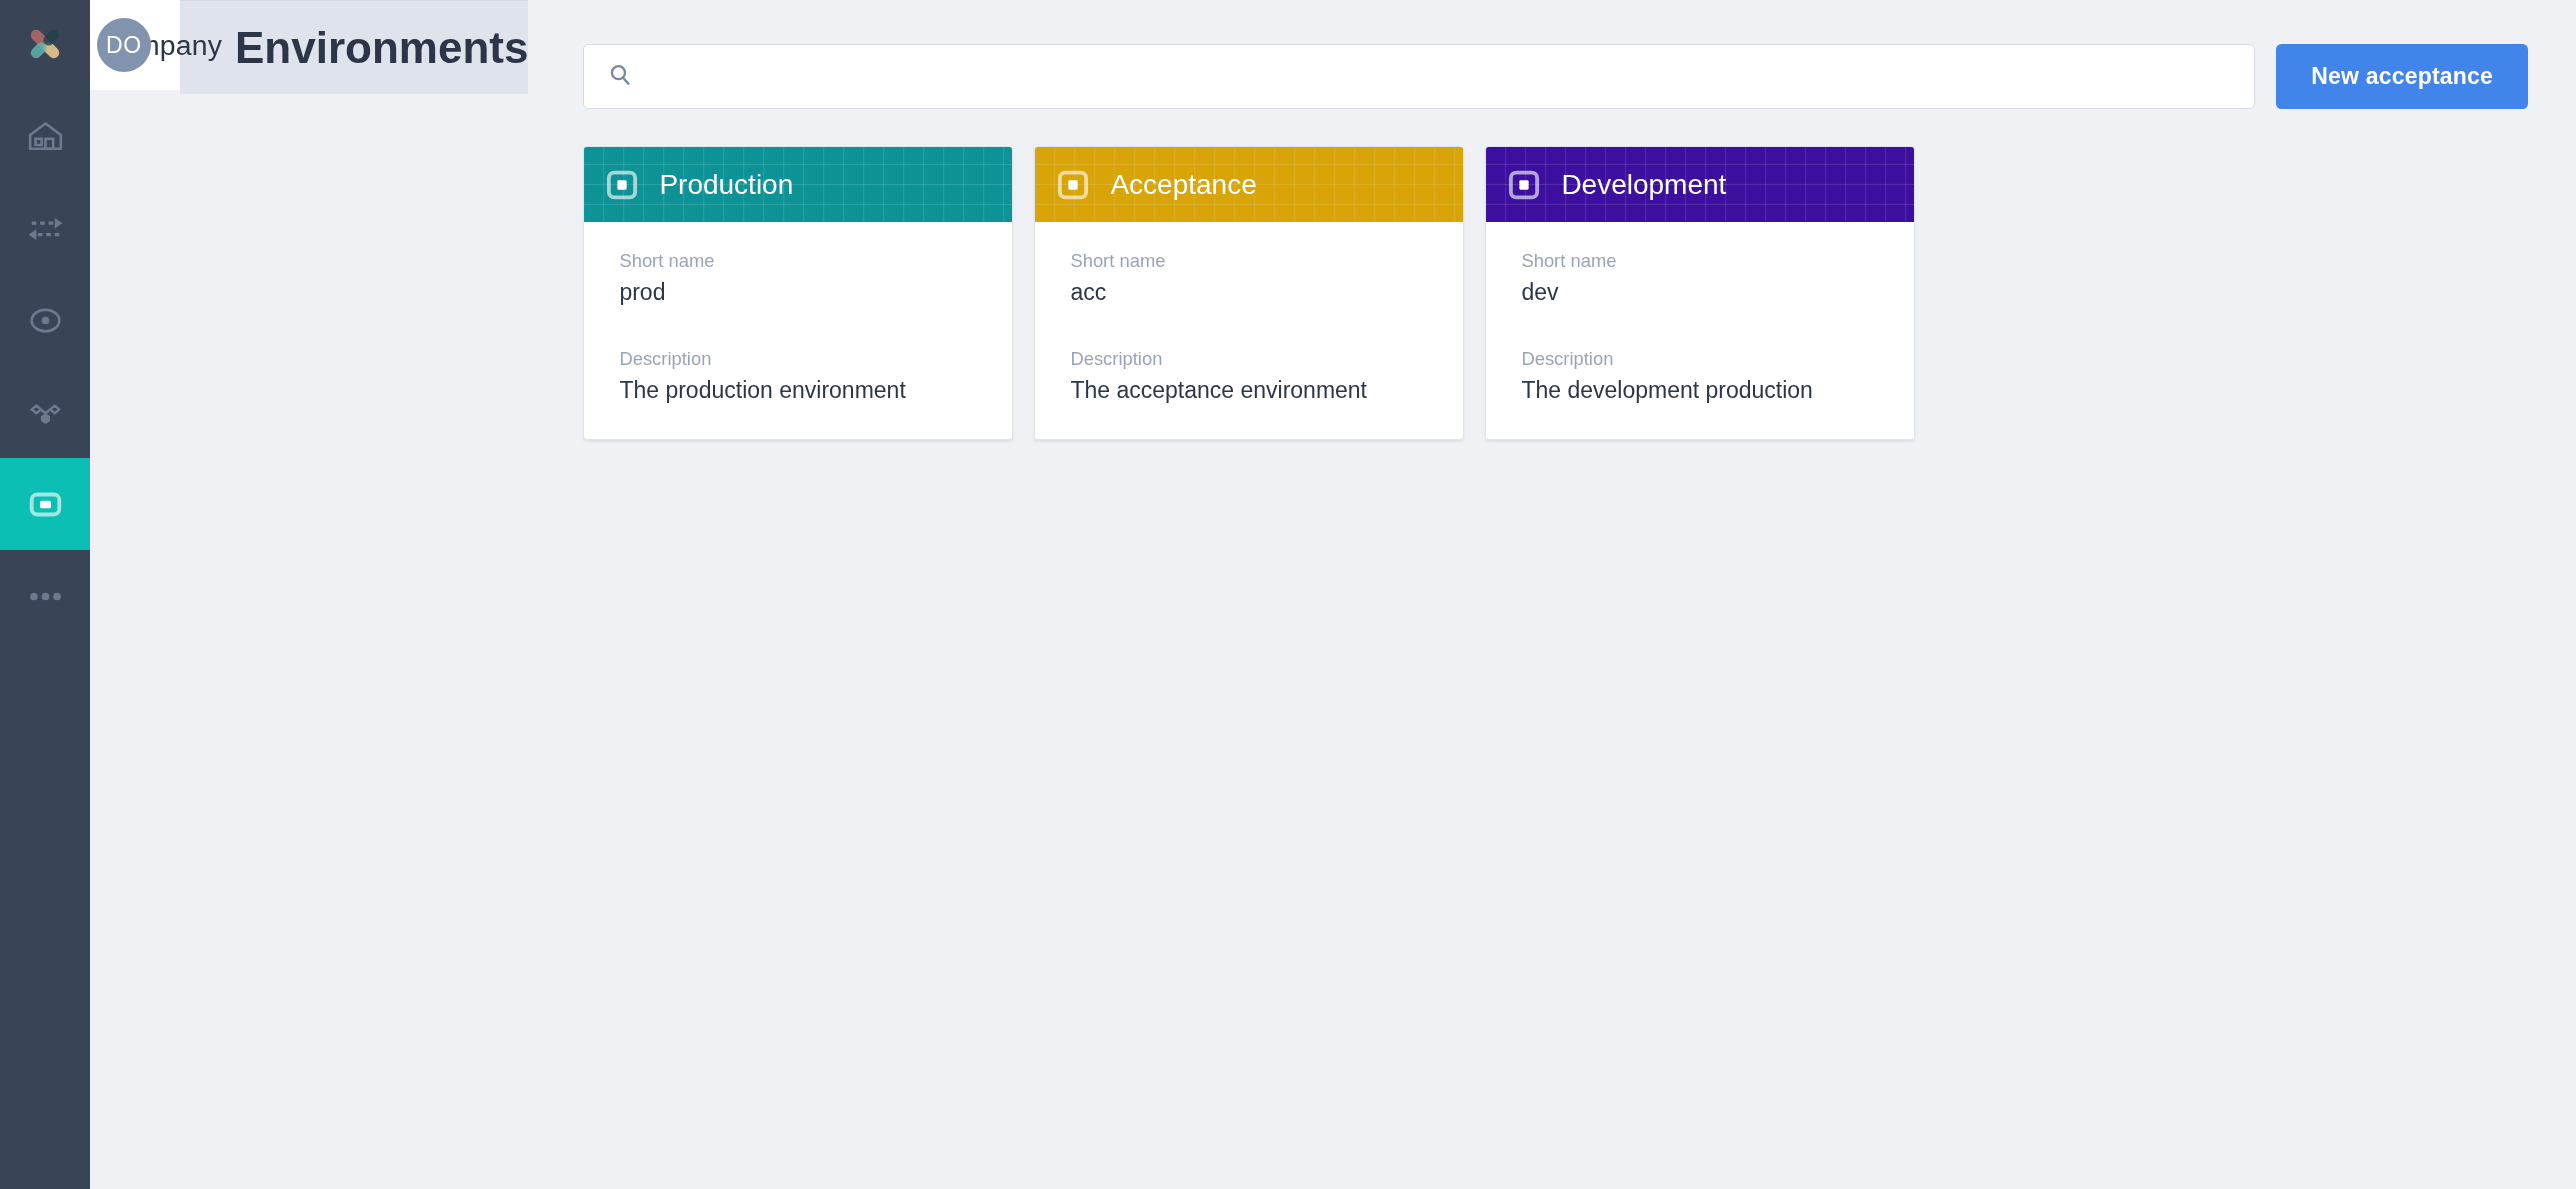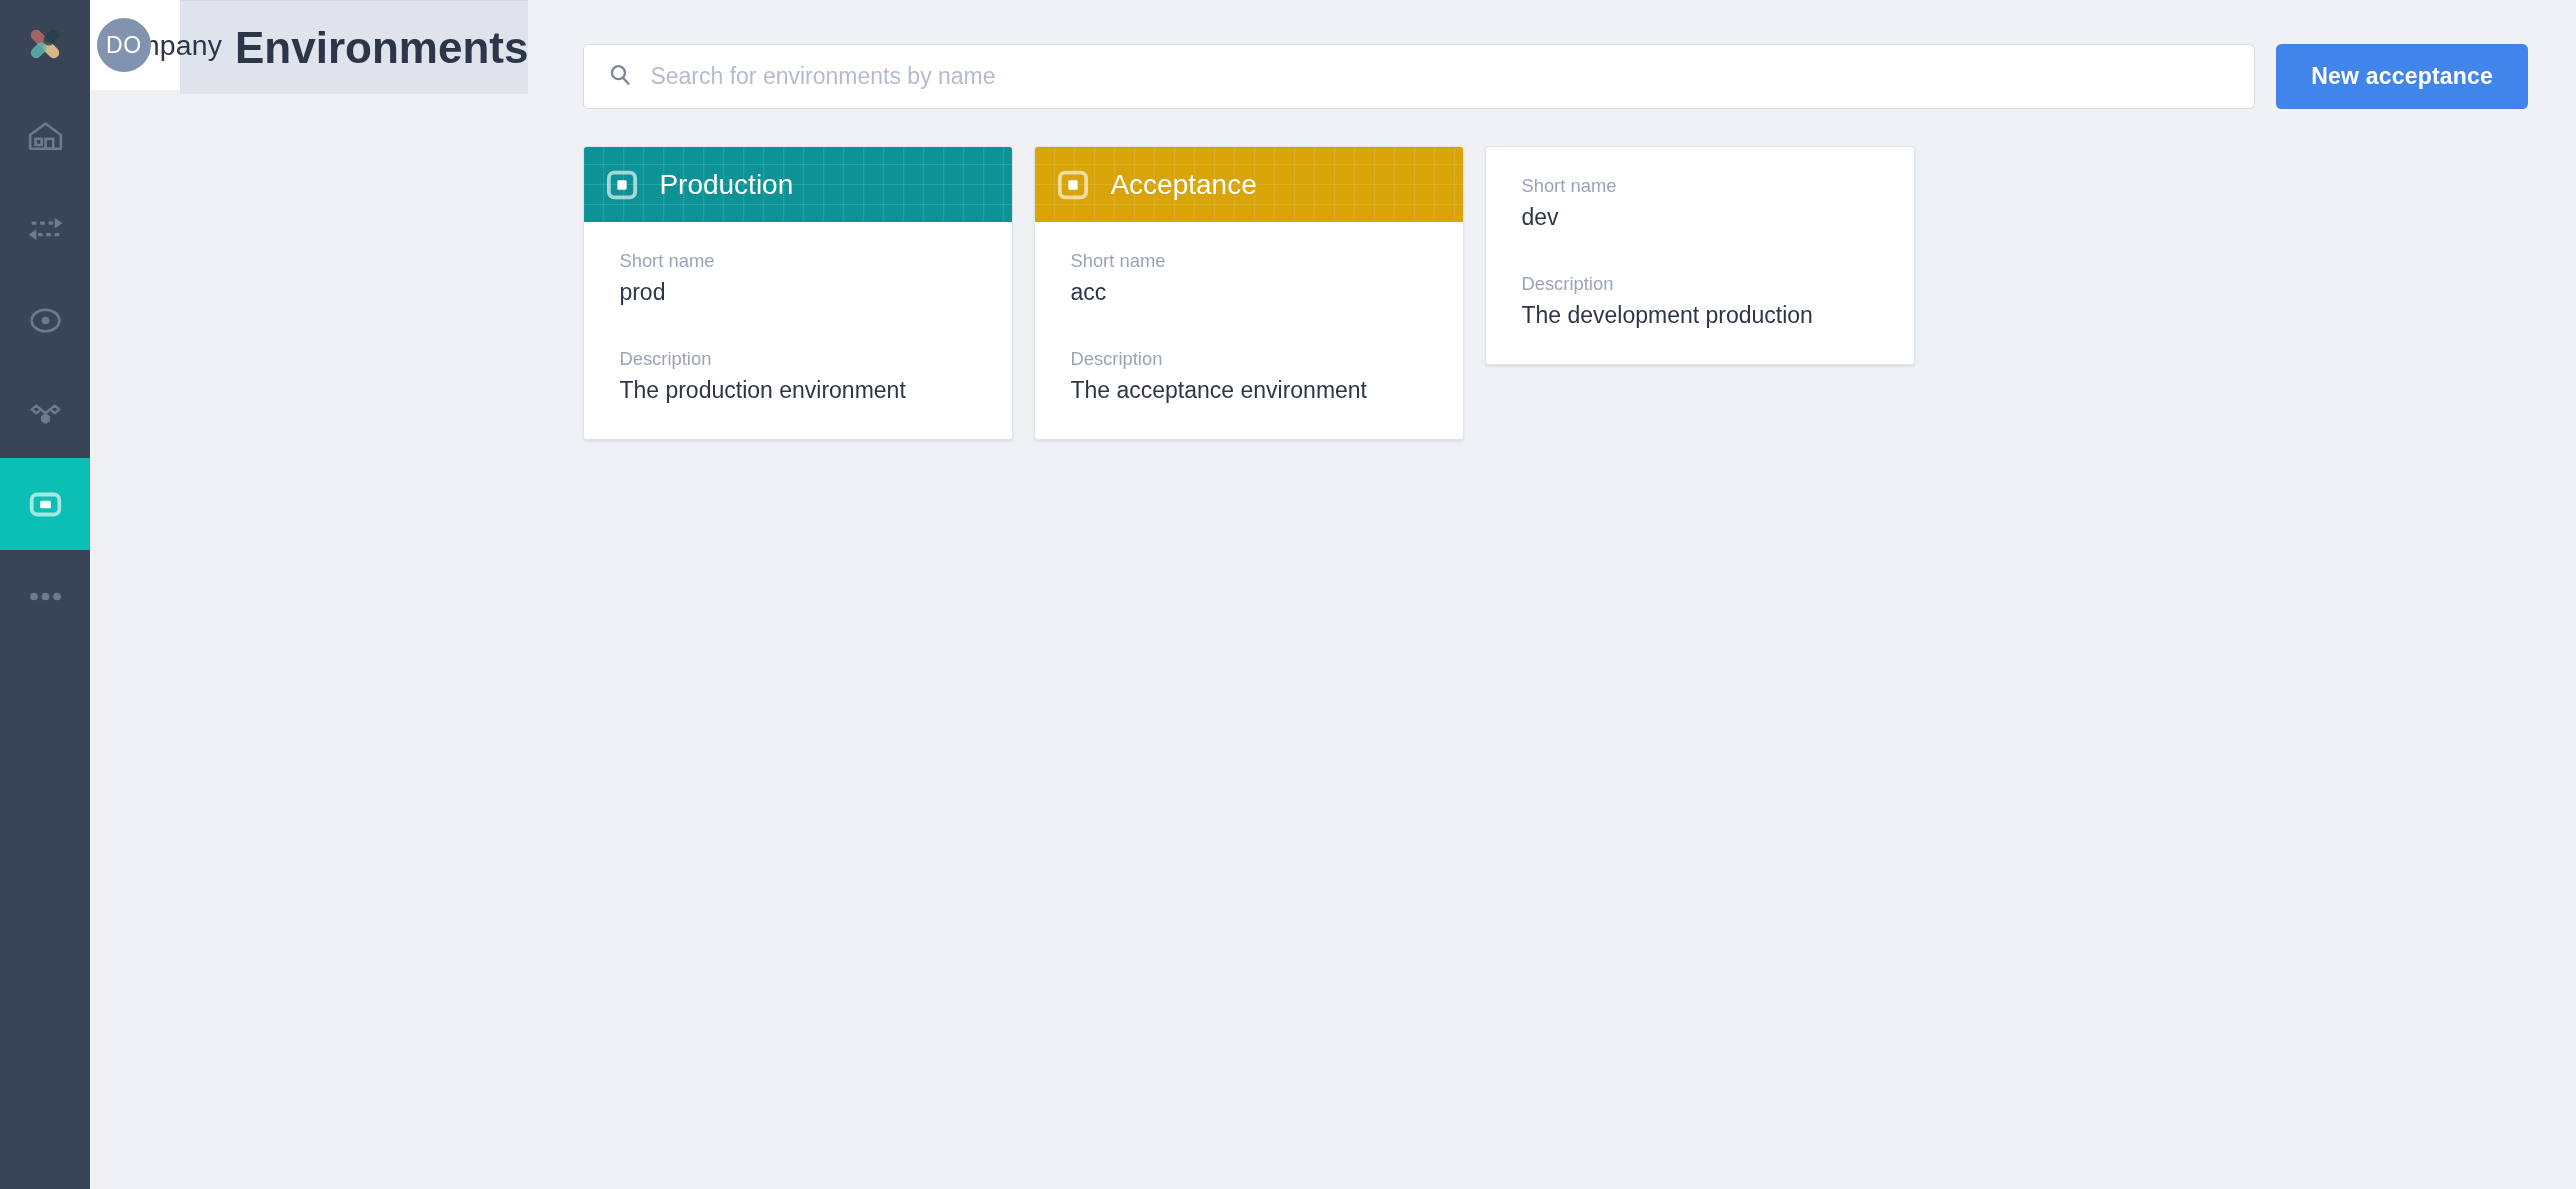--- a/index.html
+++ b/index.html
@@ -321,21 +321,20 @@
     <main class="content">
 
       <div class="toolbar">
         <div class="search-box">
           <span>
             <svg width="26" height="26" viewBox="0 0 34 34" fill="none" stroke="#7b8699" stroke-width="3">
               <circle cx="15" cy="14" r="8.5"></circle>
               <path d="M21 20.5 L28 28.5" stroke-linecap="round"></path>
             </svg>
           </span>
-          <input class="search-input" type="text" placeholder="Search for environments by name" style="">
         </div>
         <button class="new-btn">New acceptance</button>
       </div>
 
       <div class="card-row">
   <section class="card">
     <div class="card-header" style="background: rgb(13, 147, 150);">
       <span class="card-env-icon">
         <svg width="34" height="34" viewBox="0 0 44 44" fill="none">
           <rect x="5" y="6" width="34" height="32" rx="7" stroke="rgba(255,255,255,.62)" stroke-width="5"></rect>
@@ -364,20 +363,29 @@
     </div>
     <div class="card-body">
       <div class="field-label">Short name</div>
       <div class="field-value">acc</div>
       <div class="field-label">Description</div>
       <div class="field-value last">The acceptance environment</div>
     </div>
   </section>
 
   <section class="card">
+    <div class="card-header" style="background: rgb(61, 15, 158);">
+      <span class="card-env-icon">
+        <svg width="34" height="34" viewBox="0 0 44 44" fill="none">
+          <rect x="5" y="6" width="34" height="32" rx="7" stroke="rgba(255,255,255,.62)" stroke-width="5"></rect>
+          <rect x="16" y="16" width="12" height="12" rx="1.5" fill="#ffffff"></rect>
+        </svg>
+      </span>
+      <span class="card-title">Development</span>
+    </div>
     <div class="card-body">
       <div class="field-label">Short name</div>
       <div class="field-value">dev</div>
       <div class="field-label">Description</div>
       <div class="field-value last">The development production</div>
     </div>
   </section>
 </div>
 
     </main>

